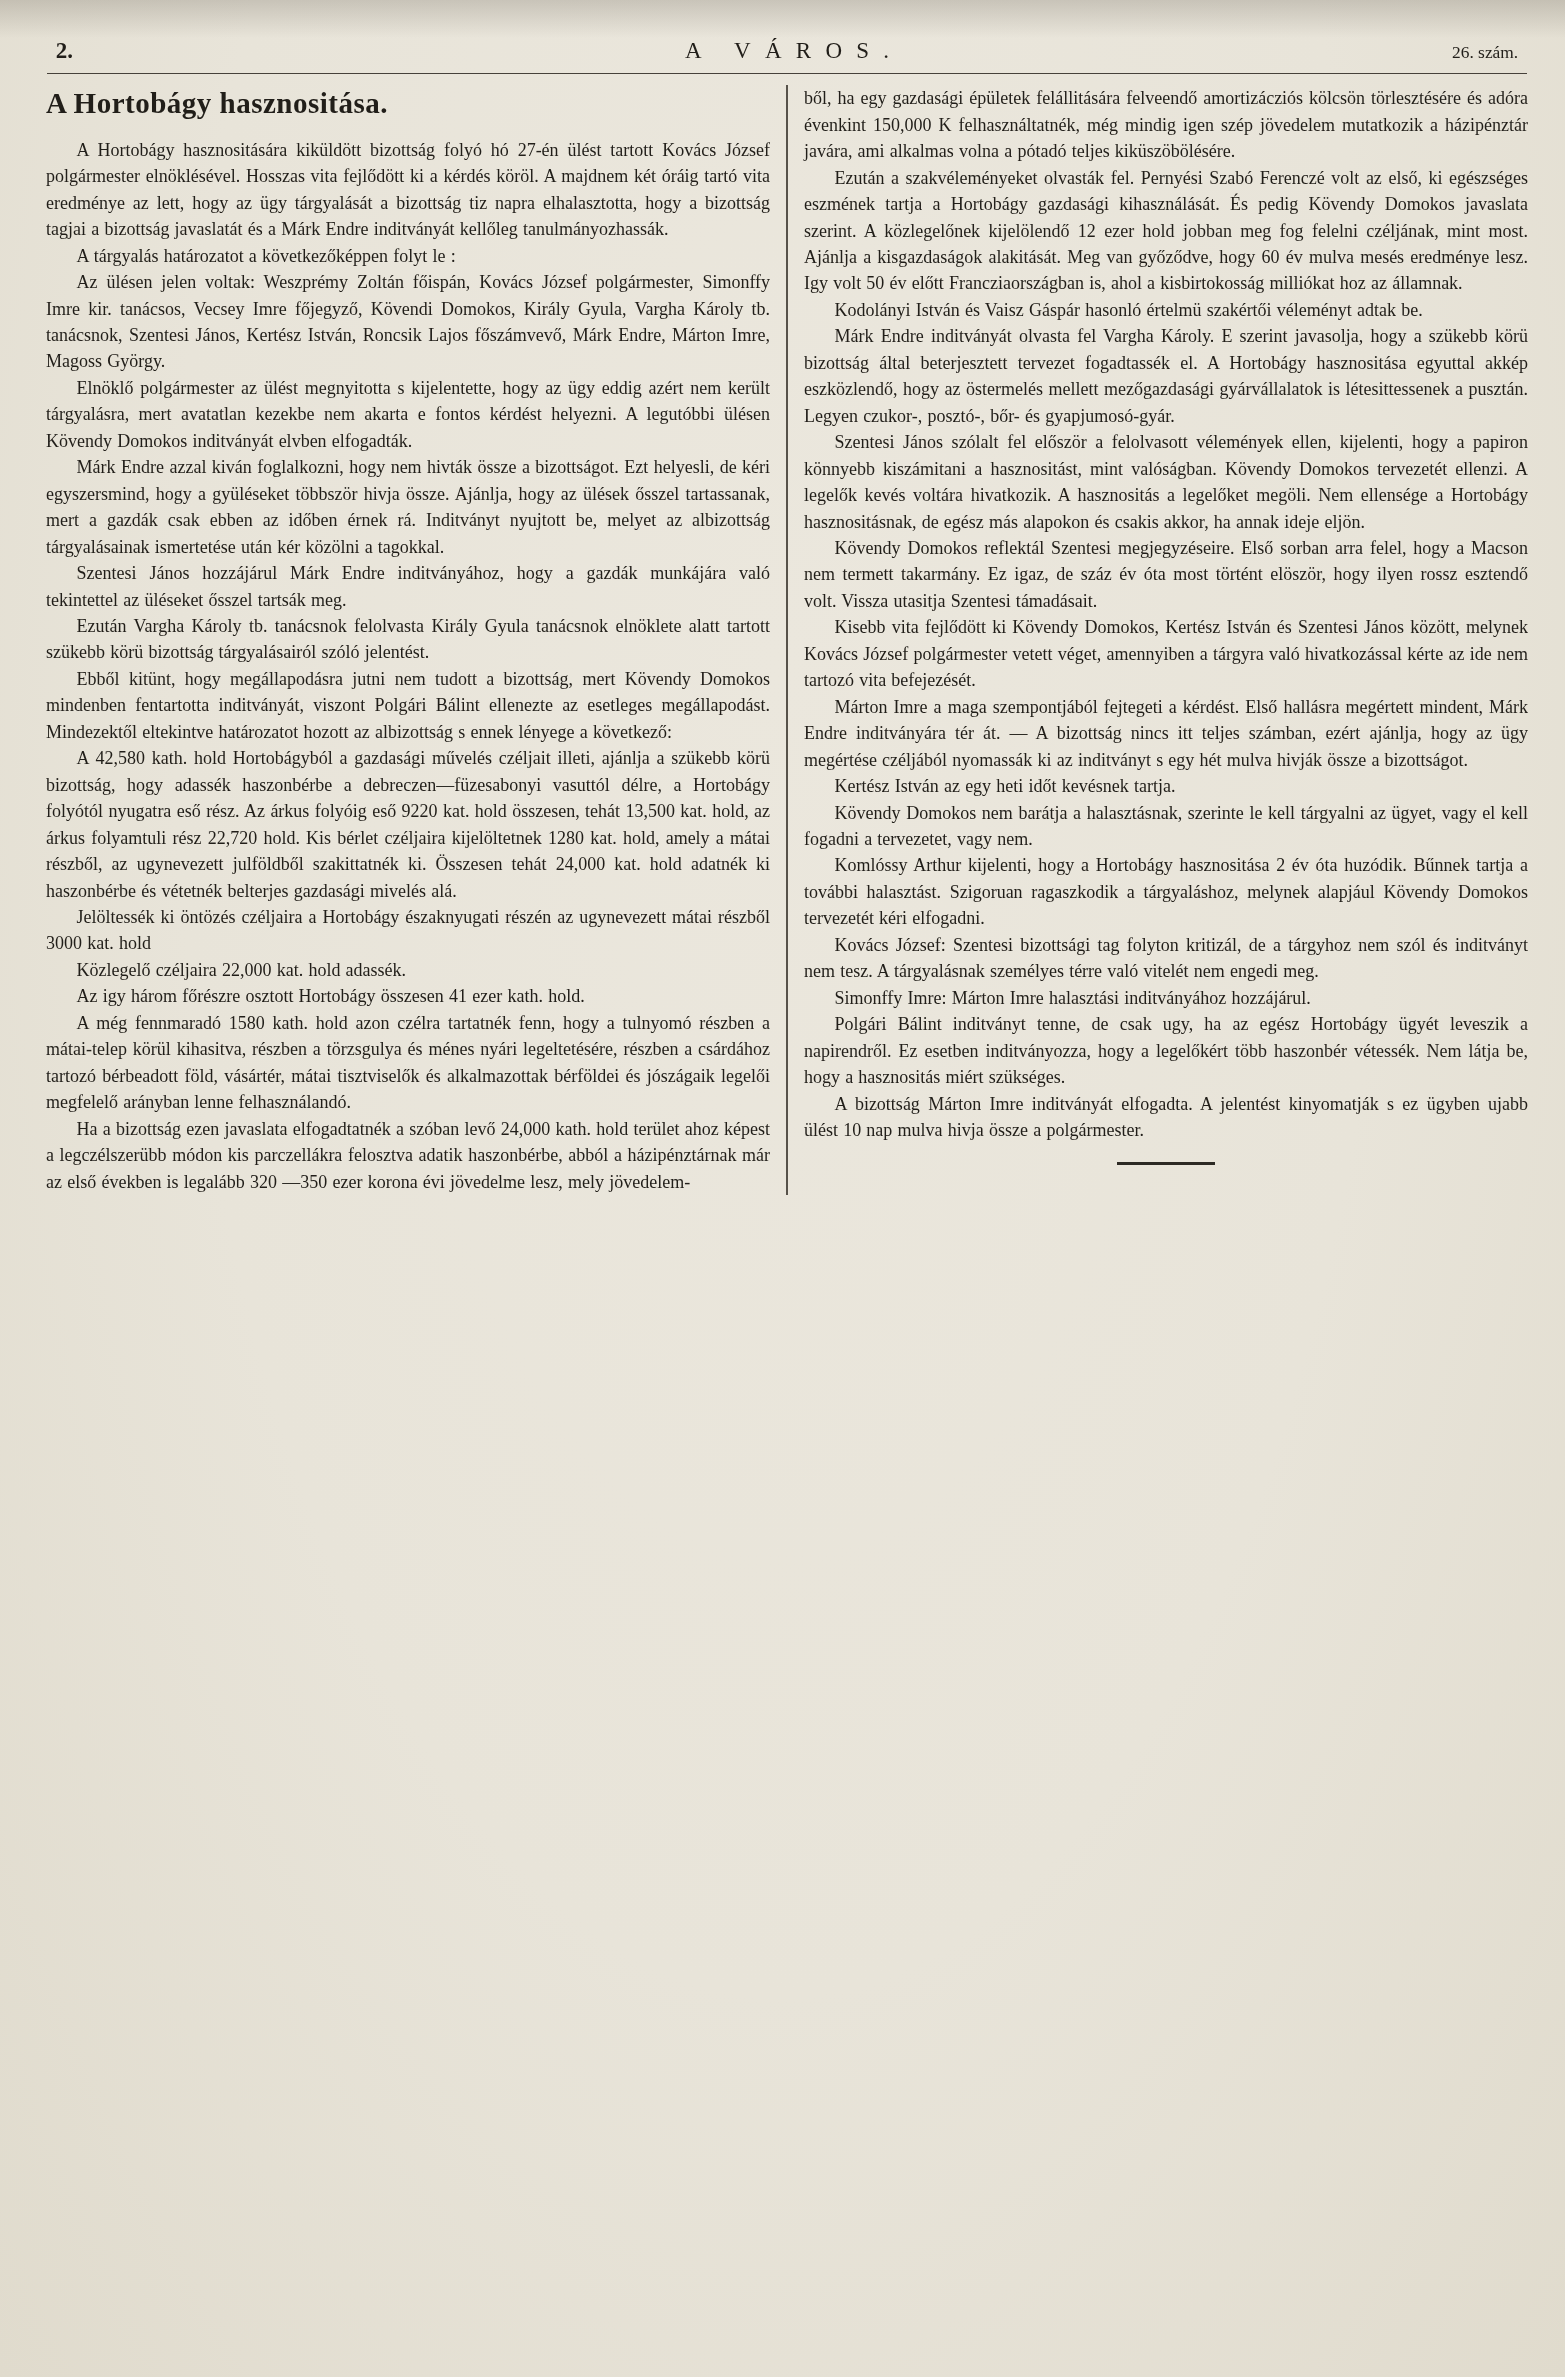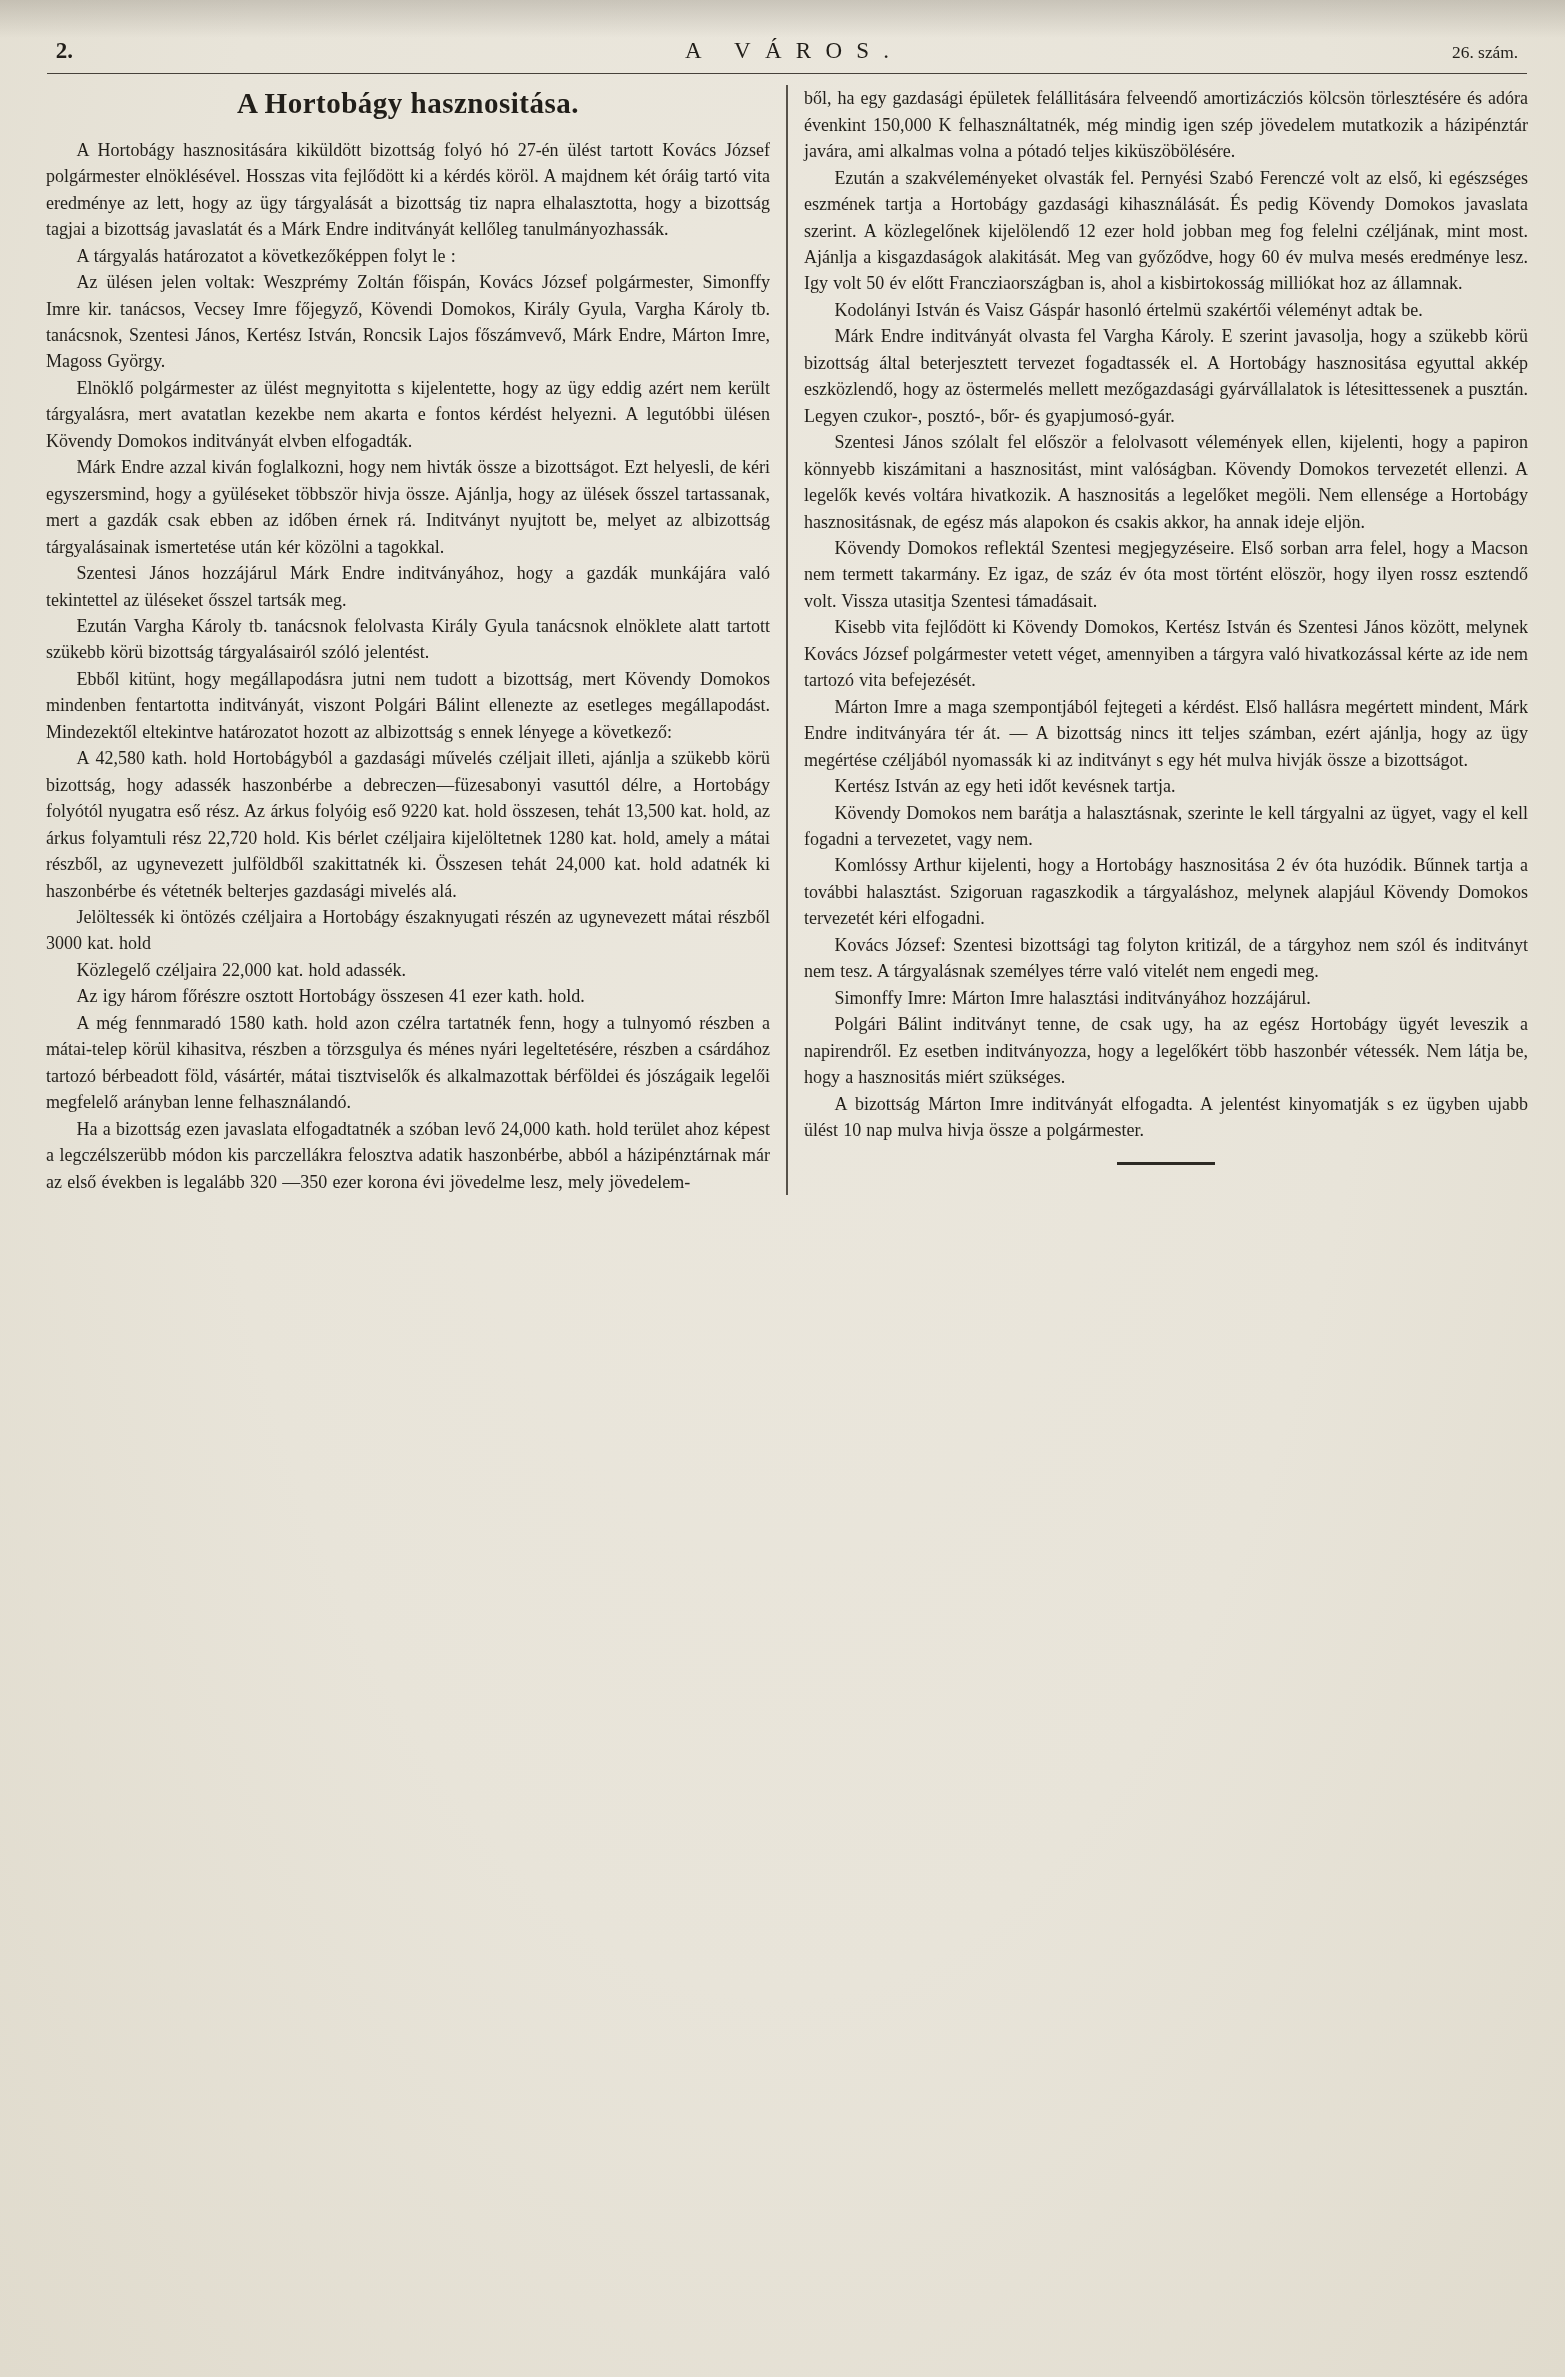--- a/index.html
+++ b/index.html
@@ -39,21 +39,20 @@
   .issue-num { font-size:17.4px; justify-self:end; }
   .header-rule {
     height:1.6px; background:#46413a; margin:0 1.1px 11px 1.1px;
   }
   .columns { display:flex; align-items:stretch; }
   .col { flex:1 1 0; min-width:0; }
   .col-rule { width:1.1px; background:#57524a; margin:0 16.4px; }
   .article-title {
     font-size:29px;
     font-weight:bold;
-    text-align:center;
     letter-spacing:0.5px;
     margin:2.2px 0 16.4px 0;
   }
   .para {
     font-size:18px;
     line-height:1.47;
     text-align:justify;
     text-indent:1.7em;
     hyphens:auto;
     word-spacing:0.04em;

